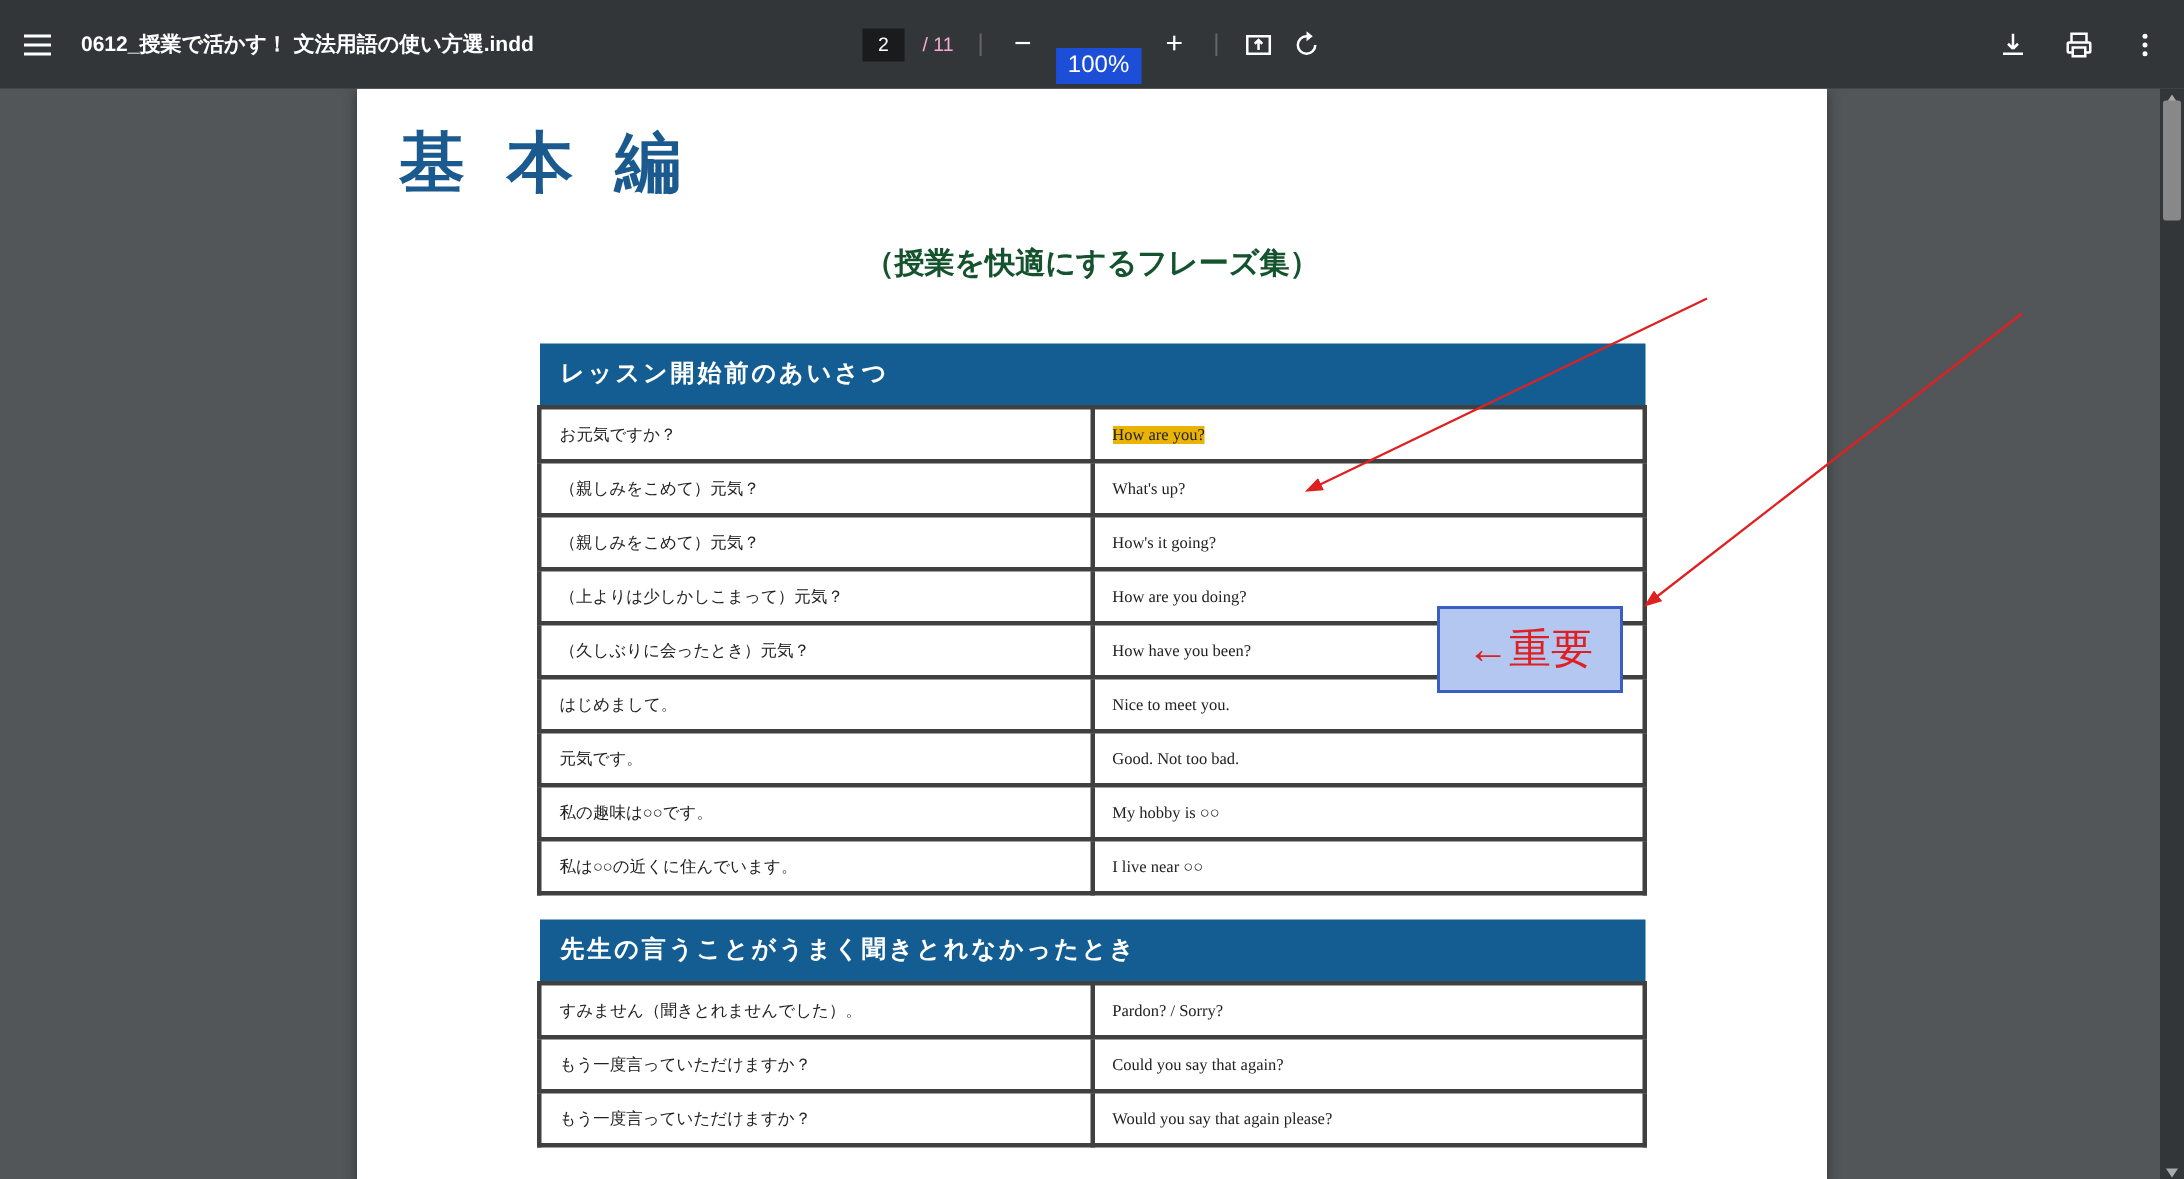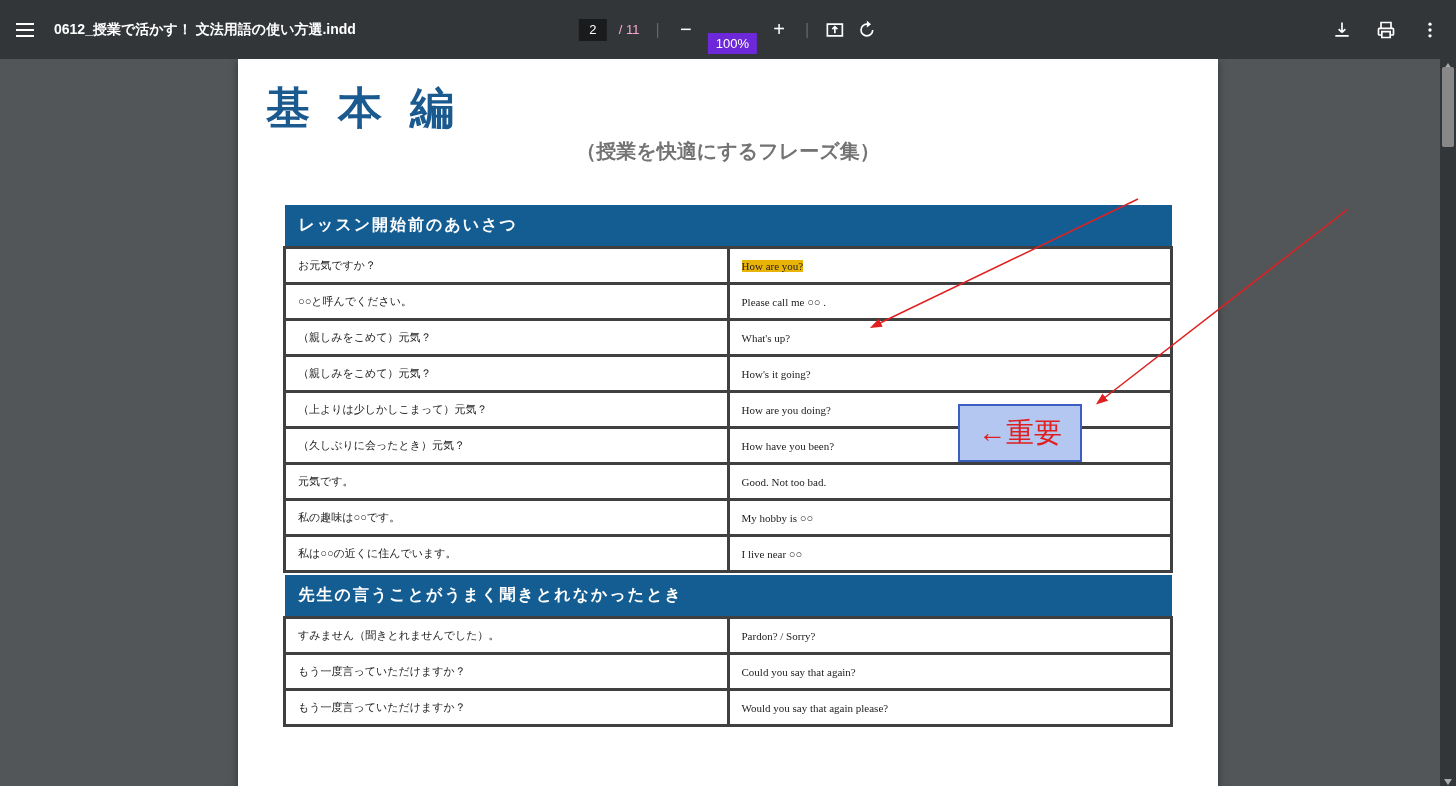--- a/index.html
+++ b/index.html
@@ -10,37 +10,37 @@
 .toolbar .left { display:flex; align-items:center; gap:20px; }
 .toolbar .center { position:absolute; left:50%; transform:translateX(-50%); display:flex; align-items:center; gap:12px; }
 .toolbar .right { margin-left:auto; display:flex; align-items:center; gap:24px; }
 .ham { display:flex; flex-direction:column; gap:4px; cursor:pointer; }
 .ham span { width:18px; height:2px; background:#fff; display:block; }
 .filename { font-size:14px; font-weight:600; }
 .page-input { width:28px; height:22px; background:#191b1c; color:#fff; border:none; text-align:center; font-size:13px; }
 .page-total { font-size:13px; color:#f9a8d4; }
 .sep { color:#666; font-size:16px; margin:0 4px; }
 .zoom-btn { width:20px; text-align:center; font-size:20px; cursor:pointer; color:#fff; }
-.zoom-val { background:#6d28d9; color:#fff; padding:3px 8px; font-size:13px;margin-top:28px; }
+.zoom-val { background:#1d4ed8; color:#fff; padding:3px 8px; font-size:16px;margin-top:28px; }
 .tool-icon { cursor:pointer; display:flex; align-items:center; justify-content:center; width:20px; height:20px; }
 .tool-icon svg { fill:#fff; }
 
 
 .viewport { height:calc(100vh - 56px); overflow-y:auto; position:relative; display:flex; justify-content:center; }
 .scrollbar { position:absolute; right:0; top:0; width:16px; height:100%; background:#323639; }
 .scrollbar .thumb { position:absolute; top:8px; left:2px; width:12px; height:80px; background:#888; border-radius:2px; }
 .scrollbar .arrow { position:absolute; left:4px; width:8px; height:8px; }
 .scrollbar .arrow.up { top:2px; border-left:4px solid transparent; border-right:4px solid transparent; border-bottom:6px solid #aaa; }
 .scrollbar .arrow.down { bottom:2px; border-left:4px solid transparent; border-right:4px solid transparent; border-top:6px solid #aaa; }
 
 .page { width:980px; background:#fff; margin-top:0; padding:20px 0 40px; box-shadow:0 2px 8px rgba(0,0,0,0.4); position:relative; }
 .title { color:#1a5a8e; font-size:44px; font-weight:700; letter-spacing:28px; font-family:"Yu Mincho","Hiragino Mincho ProN",serif; padding-left:28px; }
-.subtitle { text-align:center; color:#737373; font-size:20px; font-weight:700; margin-top:0; font-family:"Yu Mincho","Hiragino Mincho ProN",serif; }
-
-table.phrase { width:890px; margin:40px auto 2px; border-collapse:collapse; }
+.subtitle { text-align:center; color:#14532d; font-size:20px; font-weight:700; margin-top:24px; font-family:"Yu Mincho","Hiragino Mincho ProN",serif; }
+
+table.phrase { width:740px; margin:40px auto 16px; border-collapse:collapse; }
 table.phrase th { background:#135d93; color:#fff; text-align:left; padding:10px 14px; font-size:16px; font-weight:700; letter-spacing:2px; }
 table.phrase td { border:3px solid #404040; padding:9px 12px; font-size:11px; color:#222; font-family:"Yu Mincho","Hiragino Mincho ProN",serif; }
 table.phrase td.en { font-family:Georgia,"Times New Roman",serif; }
 table.phrase td.jp { width:50%; }
 .hl { background:#eab308; }
 
 
 .annot-box { position:absolute; background:#b3c7f0; border:2px solid #3b5fc0; padding:8px 18px; color:#e02020; font-size:28px; font-family:Liberation Serif, serif; }
 .arrow-svg { position:absolute; pointer-events:none; }
 </style>
@@ -107,38 +107,38 @@
           <tr>
             <th colspan="2">レッスン開始前のあいさつ</th>
           </tr>
       </tbody>
         <tbody id="rows1">
           <tr>
             <td class="jp">お元気ですか？</td>
             <td class="en"><span class="hl">How are you?</span></td>
           </tr>
           <tr>
-            <td class="jp">○○と呼んでください。</td>
-            <td class="en">Please call me ○○ .</td>
-          </tr>
-          <tr>
             <td class="jp">（親しみをこめて）元気？</td>
             <td class="en">What's up?</td>
           </tr>
           <tr>
             <td class="jp">（親しみをこめて）元気？</td>
             <td class="en">How's it going?</td>
           </tr>
           <tr>
             <td class="jp">（上よりは少しかしこまって）元気？</td>
             <td class="en">How are you doing?</td>
           </tr>
           <tr>
             <td class="jp">（久しぶりに会ったとき）元気？</td>
             <td class="en">How have you been?</td>
+          </tr>
+          <tr>
+            <td class="jp">はじめまして。</td>
+            <td class="en">Nice to meet you.</td>
           </tr>
           <tr>
             <td class="jp">元気です。</td>
             <td class="en">Good. Not too bad.</td>
           </tr>
           <tr>
             <td class="jp">私の趣味は○○です。</td>
             <td class="en">My hobby is ○○</td>
           </tr>
           <tr>

